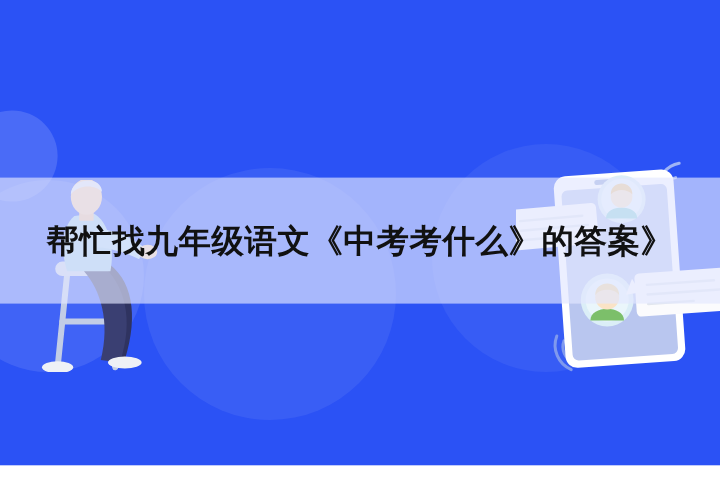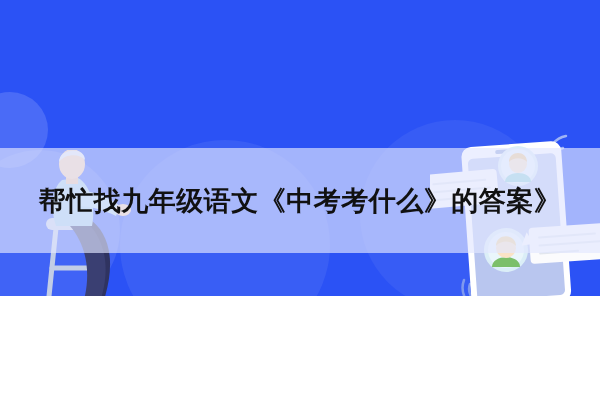--- a/index.html
+++ b/index.html
@@ -7,21 +7,21 @@
     padding: 0;
     background: #ffffff;
   }
   body {
     font-family: "DejaVu Sans", "Liberation Sans", sans-serif;
   }
 
   #banner {
     position: relative;
     width: 600px;
-    height: 296px;
+    height: 388px;
     overflow: hidden;
     background: #2b52f5;
   }
 
   
   .bg-circle {
     position: absolute;
     border-radius: 50%;
     pointer-events: none;
   }

